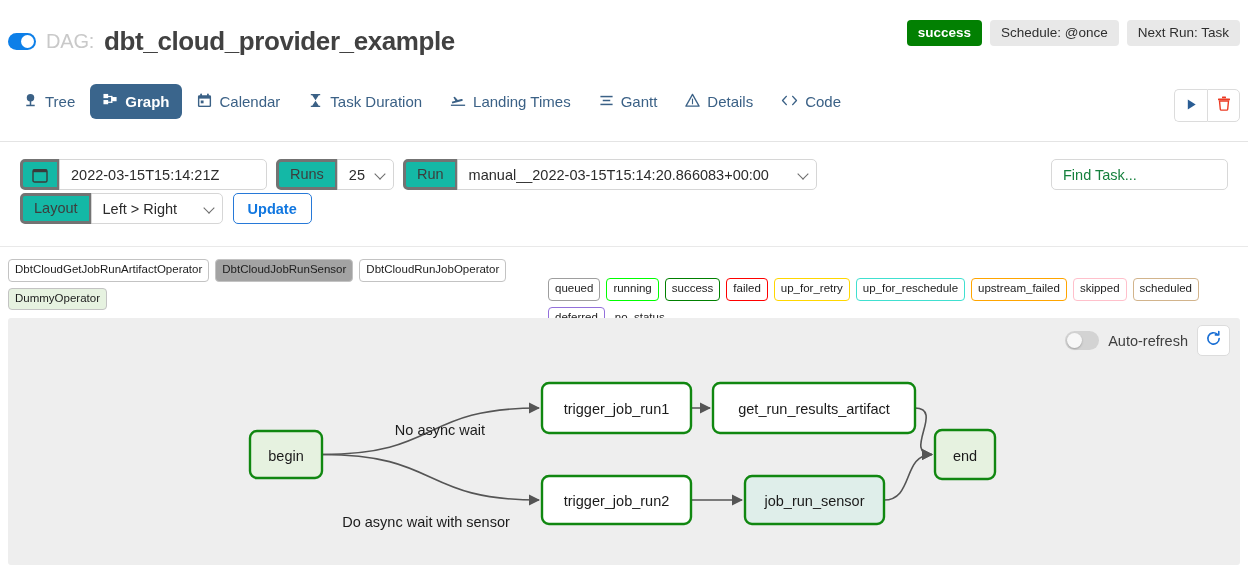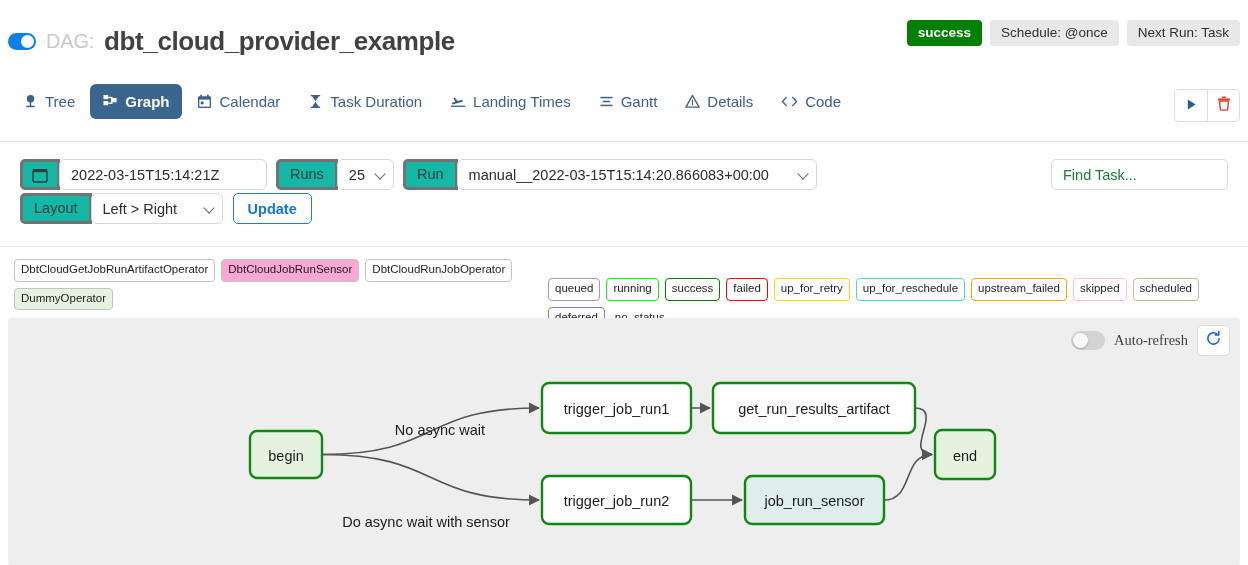--- a/index.html
+++ b/index.html
@@ -48,21 +48,21 @@
     padding: 4px 11px; border-radius: 4px; line-height: 1.3;
   }
 
   
   .navbar {
     position: absolute; left: 0; top: 82px; width: 1248px; height: 60px;
     border-bottom: 1px solid #e4e4e4;
   }
   .tabs { position: absolute; left: 10px; top: 2px; display: flex; align-items: center; gap: 2px; }
   .tab {
-    display: flex; align-items: center; gap: 7px;
+    display: flex; align-items: flex-start; gap: 7px;
     padding: 9px 13px; border-radius: 6px; cursor: pointer;
     color: #3b6186; font-size: 15px; white-space: nowrap;
   }
   .tab.active { background: #3a658c; color: #ffffff; font-weight: 600; }
   .tab svg { display:block; flex:none; }
 
   .action-btns {
     position: absolute; right: 8px; top: 7px; display: flex;
   }
   .act-btn {
@@ -87,21 +87,21 @@
     line-height: 1;
   }
   .addon.icn { padding: 0 9px; }
   .ctl {
     background: #fff; border: 1px solid #d6d6d6; color: #2c2c2c;
     font-size: 14.5px; height: 31px; display:flex; align-items:center;
     padding: 0 11px; font-family: "Liberation Sans", sans-serif;
   }
   .r-left  { border-radius: 5px 0 0 5px; }
   .r-right { border-radius: 0 5px 5px 0; }
-  .grp > * + * { margin-left: -1px; border-radius: 6px; }
+  .grp > * + * { margin-left: -1px; }
   .grp + .grp { margin-left: 9px; }
 
   .sel { position: relative; padding-right: 28px; cursor: pointer; }
   .sel .caret {
     position: absolute; right: 9px; top: 50%; width: 8px; height: 8px;
     margin-top: -5px; border-right: 1.6px solid #6c6c6c; border-bottom: 1.6px solid #6c6c6c;
     transform: rotate(45deg);
   }
   .dateinput { min-width: 208px; height: 31px; }
   .runsel { min-width: 46px; }
@@ -116,21 +116,21 @@
   }
   .findtask {
     position: absolute; right: 20px; top: 16px;
     width: 177px; height: 31px; border: 1px solid #d8d8d8; border-radius: 5px;
     background: #fff; color: #15803d; font-size: 14.5px;
     display: flex; align-items: center; padding: 0 11px;
   }
 
   
   .legends { position: absolute; left: 0; top: 255px; width: 1248px; height: 55px; }
-  .legend-col-ops { position: absolute; left: 14px; top: 4px; width: 530px; }
+  .legend-col-ops { position: absolute; left: 8px; top: 4px; width: 530px; }
   .legend-col-states { position: absolute; left: 548px; top: 4px; width: 700px; margin-top: 19px; }
   .lrow { display: flex; flex-wrap: wrap; gap: 6px; }
   .chip {
     font-size: 11.5px; color: #1d1d1d; line-height: 1;
     padding: 4px 6px 5px; border-radius: 4px; border: 1.5px solid #c6c6c6;
     background: #fff; white-space: nowrap; cursor: pointer;
   }
   .chip.plain { border: none; background: transparent; padding: 5px 4px; cursor: default; }
 
   
@@ -143,21 +143,21 @@
   }
   .toggle-ar {
     width: 34px; height: 19px; border-radius: 10px; background: #d3d3d3;
     position: relative; cursor: pointer;
   }
   .toggle-ar::after {
     content: ""; position: absolute; top: 2px; left: 2px;
     width: 15px; height: 15px; border-radius: 50%; background: #f7f7f7;
     box-shadow: 0 1px 2px rgba(0,0,0,.25);
   }
-  .ar-label { font-size: 14.5px; color: #3f3f3f; font-family: Liberation Serif, serif; }
+  .ar-label { font-size: 14.5px; color: #3f3f3f; }
   .refresh-btn {
     width: 33px; height: 31px; border: 1px solid #dcdcdc; border-radius: 5px;
     background: #fff; display: flex; align-items: center; justify-content: center;
     cursor: pointer;
   }
 
   .graph-svg { position: absolute; left: 0; top: 0; }
   .node-rect { stroke: #108710; stroke-width: 2.4px; }
   .node-text {
     font-family: "Liberation Sans", sans-serif; font-size: 14.5px;
@@ -341,21 +341,21 @@
       <div class="update-btn">Update</div>
     </div>
 
     <div class="findtask">Find Task...</div>
   </div>
 
   <div class="legends">
     <div class="legend-col-ops">
       <div class="lrow" id="op-legend-row">
           <span class="chip" style="background: rgb(255, 255, 255); border-color: rgb(195, 195, 195);">DbtCloudGetJobRunArtifactOperator</span>
-          <span class="chip" style="background: #f9a8d4; border-color: rgb(195, 195, 195);">DbtCloudJobRunSensor</span>
+          <span class="chip" style="background: #a3a3a3; border-color: rgb(195, 195, 195);">DbtCloudJobRunSensor</span>
           <span class="chip" style="background: rgb(255, 255, 255); border-color: rgb(195, 195, 195);">DbtCloudRunJobOperator</span>
           <span class="chip" style="background: rgb(230, 242, 224); border-color: rgb(195, 195, 195);">DummyOperator</span>
         </div>
     </div>
     <div class="legend-col-states">
       <div class="lrow" id="state-legend-row">
           <span class="chip" style="border-color: rgb(158, 158, 158); background: rgb(255, 255, 255);">queued</span>
           <span class="chip" style="border-color: rgb(0, 255, 0); background: rgb(255, 255, 255);">running</span>
           <span class="chip" style="border-color: rgb(0, 128, 0); background: rgb(255, 255, 255);">success</span>
           <span class="chip" style="border-color: rgb(255, 0, 0); background: rgb(255, 255, 255);">failed</span>

